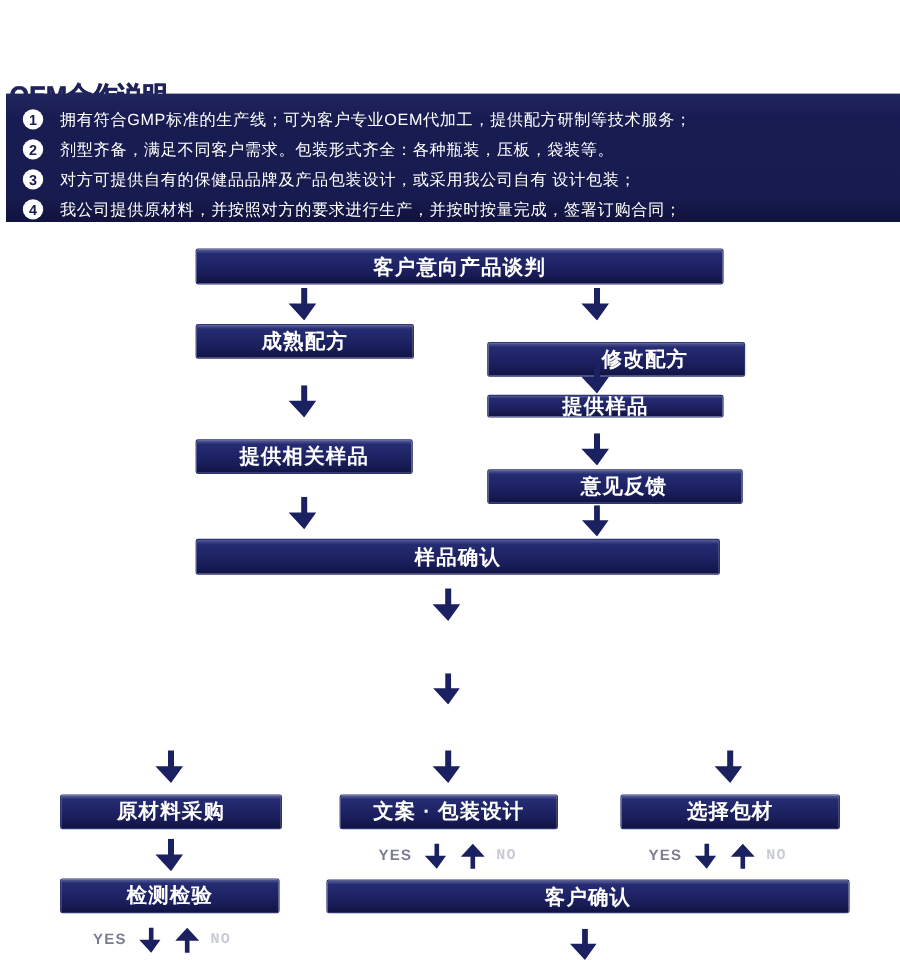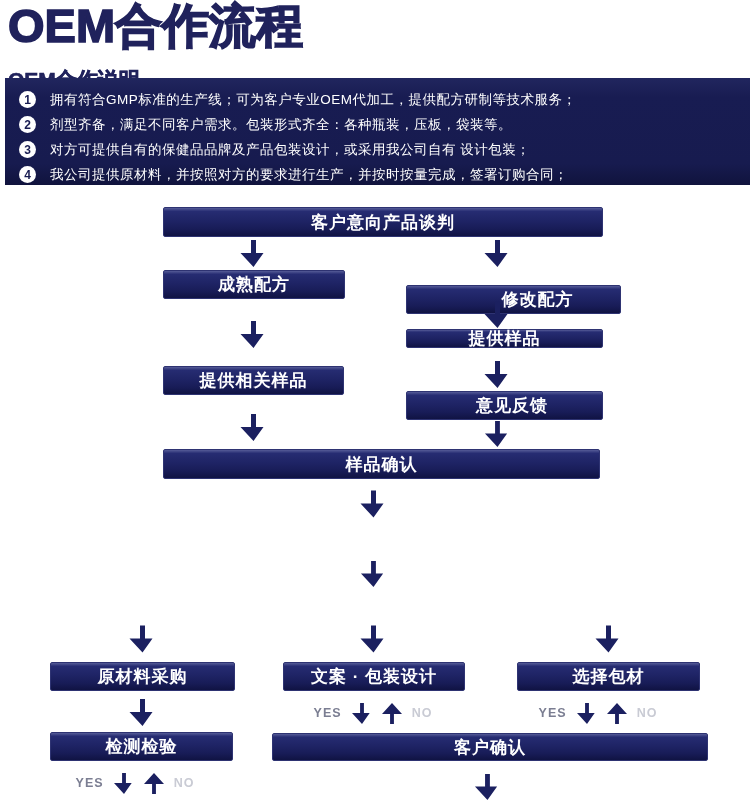--- a/index.html
+++ b/index.html
@@ -41,28 +41,27 @@
     display:flex; align-items:center; justify-content:center;
     white-space:nowrap;
   }
 
   .arr { position:absolute; }
   .yn-group {
     position:absolute; display:flex; align-items:center; justify-content:center;
     gap:10px; width:130px; height:28px;
   }
   .yn-yes { font-size:12.5px; font-weight:bold; color:#7b7e92; letter-spacing:1px; }
-  .yn-no  { font-size:12.5px; font-weight:bold; color:#c9cbd4; letter-spacing:1px; }
+  .yn-no  { font-size:12.5px; font-weight:bold; color:#c9cbd4; letter-spacing:1px;font-family:Liberation Mono, monospace; }
 </style>
 </head>
 <body>
 
 <div class="canvas">
 
-  <div class="page-title">OEM合作流程</div>
   <div class="page-subtitle">OEM合作说明</div>
 
   <div class="intro-band">
     <div class="intro-row">
       <span class="num-circle">1</span>
       <span class="intro-text">拥有符合GMP标准的生产线；可为客户专业OEM代加工，提供配方研制等技术服务；</span>
     </div>
     <div class="intro-row">
       <span class="num-circle">2</span>
       <span class="intro-text">剂型齐备，满足不同客户需求。包装形式齐全：各种瓶装，压板，袋装等。</span>
@@ -75,21 +74,21 @@
       <span class="num-circle">4</span>
       <span class="intro-text">我公司提供原材料，并按照对方的要求进行生产，并按时按量完成，签署订购合同；</span>
     </div>
   </div>
 
   <div class="node" style="left:163px;top:207px;width:440px;height:30px;">客户意向产品谈判</div>
   <div class="node" style="left:163px;top:270px;width:182px;height:29px;">成熟配方</div>
   <div class="node" style="left:406px;top:285px;width:215px;height:29px;padding-left:48px;">修改配方</div>
   <div class="node" style="left:406px;top:329px;width:197px;height:19px;">提供样品</div>
   <div class="node" style="left:163px;top:366px;width:181px;height:29px;">提供相关样品</div>
-  <div class="node" style="left:406px;top:391px;width:197px;height:29px;padding-left:15px;">意见反馈</div>
+  <div class="node" style="left:406px;top:391px;width:213px;height:29px;padding-left:15px;">意见反馈</div>
   <div class="node" style="left:163px;top:449px;width:437px;height:30px;">样品确认</div>
   <div class="node" style="left:50px;top:662px;width:185px;height:29px;">原材料采购</div>
   <div class="node" style="left:517px;top:662px;width:183px;height:29px;">选择包材</div>
   <div class="node" style="left:283px;top:662px;width:182px;height:29px;">文案 · 包装设计</div>
   <div class="node" style="left:50px;top:732px;width:183px;height:29px;">检测检验</div>
   <div class="node" style="left:272px;top:733px;width:436px;height:28px;">客户确认</div>
 
   <svg class="arr" style="left:240px;top:240px" width="26" height="27" viewBox="0 0 26 27">
       <path d="M10.5 0 h5 v13 h7.5 L13 27 0 13 h10.5 z" fill="#1b2060" transform="translate(0.5,0)"></path>
     </svg>

